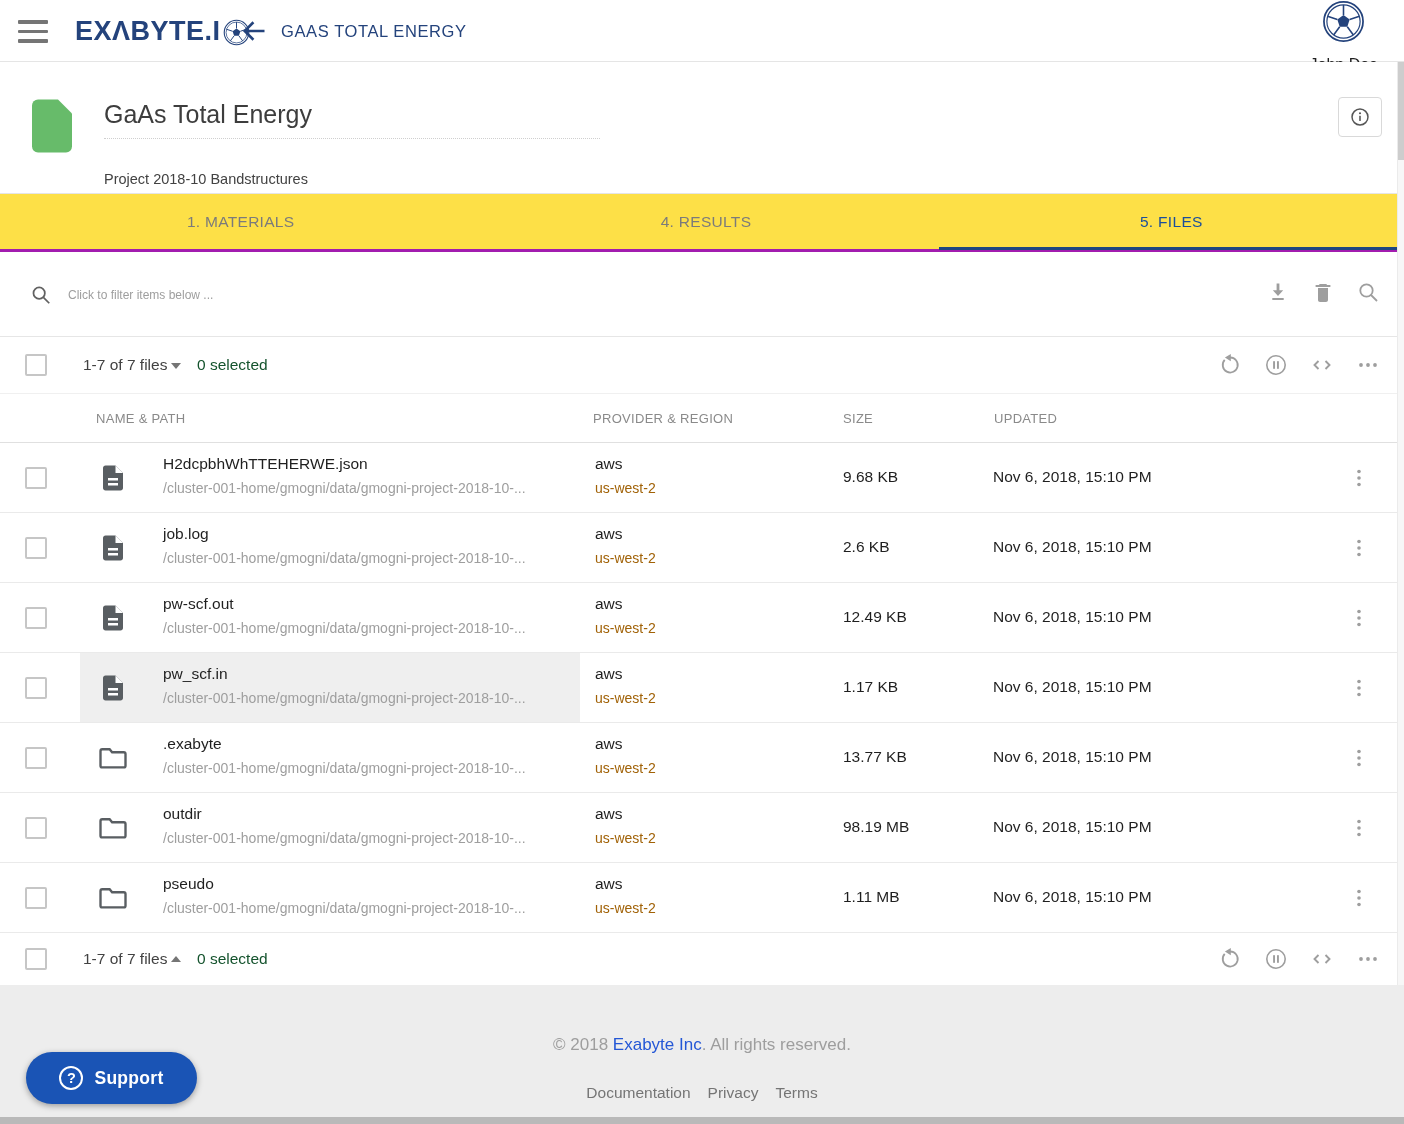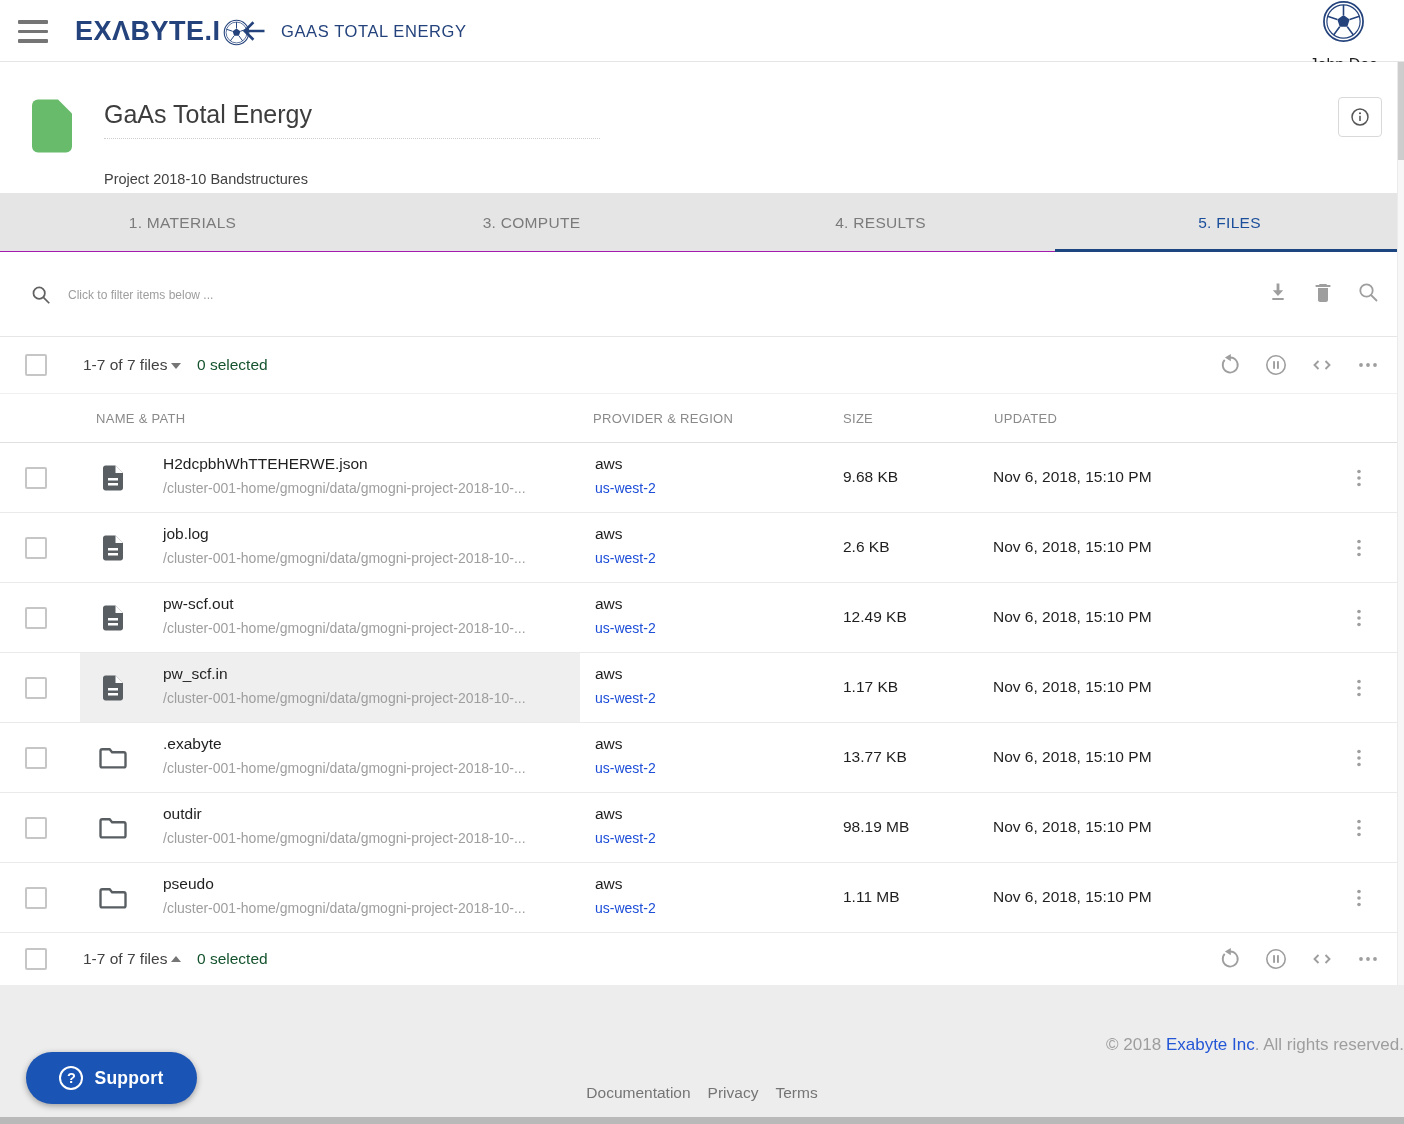--- a/index.html
+++ b/index.html
@@ -29,21 +29,21 @@
   .doc-icon { position:absolute; left:32px; top:37px; width:40px; height:54px; }
   .job-title-wrap { position:absolute; left:104px; top:38px; width:496px; padding-bottom:9px;
     border-bottom:1px dotted #cfcfcf; }
   .job-title { font-size:25px; color:#3d3d3d; font-weight:400; }
   .job-subtitle { position:absolute; left:104px; top:109px; font-size:14.5px; color:#424242; }
   .info-btn { position:absolute; right:22px; top:35px; width:44px; height:40px; border:1px solid #d9d9d9;
     border-radius:4px; display:flex; align-items:center; justify-content:center; cursor:pointer; background:#fff; }
   .info-btn svg { width:22px; height:22px; }
 
   
-  .tabs { height:58px; display:flex; border-bottom:1px solid #a21caf; background:#e5e5e5;padding-left:8px; }
+  .tabs { height:58px; display:flex; border-bottom:3px solid #a21caf; background:#fde047;padding-left:8px; }
   .tab { flex:1; position:relative; display:flex; align-items:center; justify-content:center;
     font-size:15.5px; letter-spacing:.3px; color:#7b7b7b; cursor:pointer; }
   .tab.active { color:#1A4E9B; font-weight:500; }
   .tab.active::after { content:""; position:absolute; left:0; right:0; bottom:-1px; height:3px; background:#1D4680; }
 
   
   .filter-row { position:relative; height:85px; border-bottom:1px solid #e6e6e6; background:#fff; }
   .filter-search-icon { position:absolute; left:30px; top:32px; width:22px; height:22px; color:#616161; }
   .filter-input { position:absolute; left:68px; top:24px; width:900px; height:38px; border:none; outline:none;
     font-family:"Liberation Sans", sans-serif; font-size:12px; color:#424242; }
@@ -75,29 +75,29 @@
   .frow .hl { display:none; position:absolute; left:80px; width:500px; top:0; bottom:0; background:#efefef; }
   .frow.highlighted .hl { display:block; }
   .frow .cb { position:absolute; left:25px; top:24px; }
   .ficon { position:absolute; left:98px; top:20px; width:30px; height:30px; }
   .ficon svg { width:100%; height:100%; }
   .frow .icon-folder { display:none; }
   .frow.is-folder .icon-folder { display:block; }
   .f-name { position:absolute; left:163px; top:12px; font-size:15.5px; color:#1f1f1f; }
   .f-path { position:absolute; left:163px; top:37px; font-size:14px; color:#9e9e9e; }
   .f-provider { position:absolute; left:595px; top:12px; font-size:15.5px; color:#1f1f1f; }
-  .f-region { position:absolute; left:595px; top:37px; font-size:14px; color:#1d4ed8; }
+  .f-region { position:absolute; left:595px; top:37px; font-size:14px; color:#a16207; }
   .f-size { position:absolute; left:843px; top:25px; font-size:15.5px; color:#1f1f1f; }
   .f-updated { position:absolute; left:993px; top:25px; font-size:15.5px; color:#1f1f1f; }
   .row-menu { position:absolute; left:1347px; top:23px; width:24px; height:24px; color:#9e9e9e; cursor:pointer; }
   .row-menu svg { width:100%; height:100%; }
 
   
   .footer { position:relative; height:139px; background:#ededed; }
-  .copyright { position:absolute; top:50px; left:0; right:0; text-align:right; font-size:17px; color:#9e9e9e; }
+  .copyright { position:absolute; top:50px; left:0; right:0; text-align:center; font-size:17px; color:#9e9e9e; }
   .copyright .company { color:#2457D6; cursor:pointer; }
   .footer-links { position:absolute; top:99px; left:0; right:0; display:flex; justify-content:center; gap:17px;
     font-size:15.5px; color:#757575; }
   .footer-links span { cursor:pointer; }
   .support-btn { position:absolute; left:26px; top:67px; width:171px; height:52px; border-radius:26px;
     background:#1A54B5; display:flex; align-items:center; justify-content:center; gap:11px;
     box-shadow:0 2px 6px rgba(0,0,0,.35); cursor:pointer; }
   .q-circle { width:24px; height:24px; border:2px solid #fff; border-radius:50%; color:#fff;
     font-size:14.5px; font-weight:700; display:flex; align-items:center; justify-content:center; }
   .support-label { color:#fff; font-size:17.5px; font-weight:700; letter-spacing:.3px; }
@@ -163,23 +163,20 @@
       <circle cx="12" cy="7.9" r="1.15" fill="#555"></circle>
     </svg>
   </div>
 </section>
 
 <nav class="tabs">
     <div class="tab">
       <span>1. MATERIALS</span>
     </div>
     <div class="tab">
-      <span>3. COMPUTE</span>
-    </div>
-    <div class="tab">
       <span>4. RESULTS</span>
     </div>
     <div class="tab active">
       <span>5. FILES</span>
     </div>
   </nav>
 
 <section class="filter-row">
   <svg class="filter-search-icon" viewBox="0 0 24 24">
     <circle cx="10" cy="10" r="6.2" fill="none" stroke="currentColor" stroke-width="1.9"></circle>

